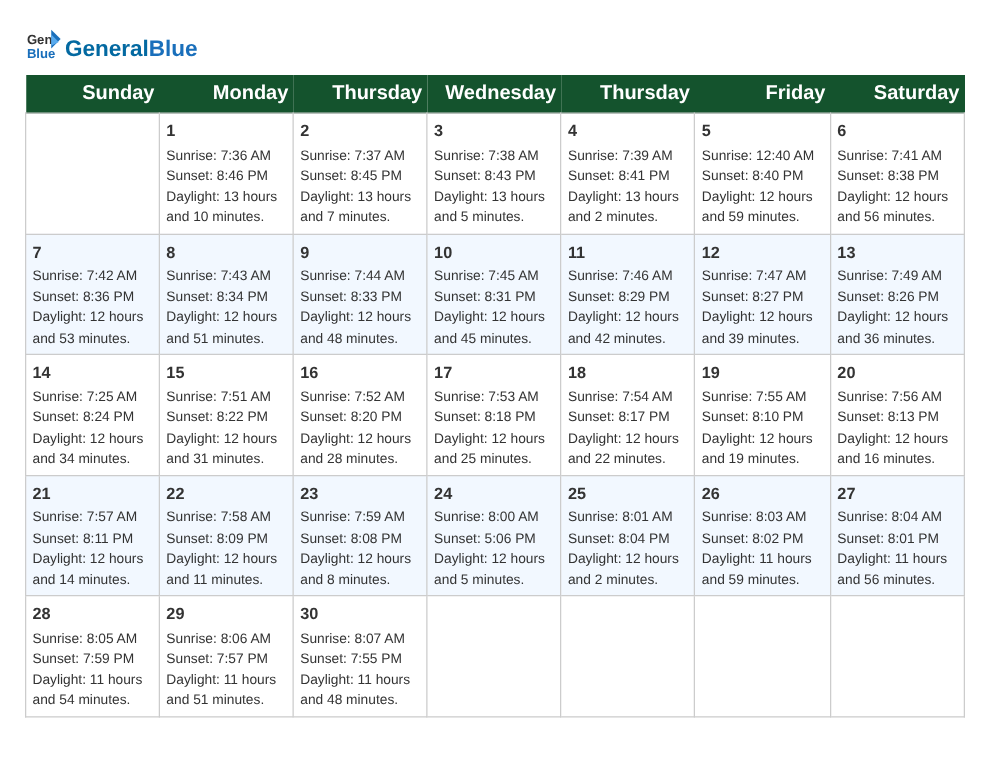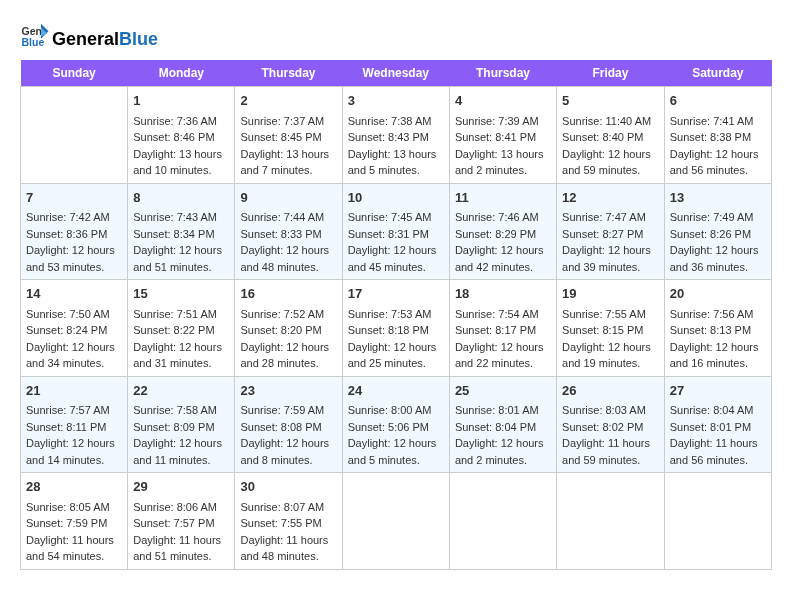--- a/index.html
+++ b/index.html
@@ -37,25 +37,25 @@
       font-size: 14px;
       font-weight: normal;
       color: #555;
     }
     table {
       width: 100%;
       border-collapse: collapse;
       font-size: 11px;
     }
     thead tr th {
-      background-color: #8b5cf6;
+      background-color: #14532d;
       color: #fff;
       padding: 6px 4px;
-      text-align: center;
-      font-size: 12px;
+      text-align: right;
+      font-size: 16px;
       font-weight: bold;
     }
     tbody tr td {
       border: 1px solid #ccc;
       padding: 4px 5px;
       vertical-align: top;
       height: 80px;
       color: #333;
       line-height: 1.5;
     }
@@ -80,21 +80,21 @@
 
 <div class="header-area">
   <div class="logo">
     <svg class="logo-icon" viewBox="0 0 40 40" xmlns="http://www.w3.org/2000/svg">
       <text x="2" y="20" font-size="14" font-weight="bold" fill="#333">Gen</text>
       <text x="2" y="35" font-size="14" font-weight="bold" fill="#1a6fbb">Blue</text>
       <polygon points="28,5 38,15 28,25" fill="#1a6fbb"></polygon>
       <polygon points="28,10 36,18 28,22" fill="#5aabee"></polygon>
     </svg>
     <div>
-      <span style="font-size:18px;font-weight:bold;color:#000000;">General</span><span style="font-size:18px;font-weight:bold;color:#1a6fbb;">Blue</span>
+      <span style="font-size:18px;font-weight:bold;color:#0369a1;">General</span><span style="font-size:18px;font-weight:bold;color:#1a6fbb;">Blue</span>
     </div>
   </div>
 </div>
 
 <table>
   <thead>
     <tr>
 
     <th>Sunday</th>
         <th>Monday</th>
@@ -131,21 +131,21 @@
         </td>
         <td>
           <span class="day-num">4</span>
           <div>Sunrise: 7:39 AM</div>
           <div>Sunset: 8:41 PM</div>
           <div>Daylight: 13 hours</div>
           <div>and 2 minutes.</div>
         </td>
         <td>
           <span class="day-num">5</span>
-          <div>Sunrise: 11:40 AM</div>
+          <div>Sunrise: 12:40 AM</div>
           <div>Sunset: 8:40 PM</div>
           <div>Daylight: 12 hours</div>
           <div>and 59 minutes.</div>
         </td>
         <td>
           <span class="day-num">6</span>
           <div>Sunrise: 7:41 AM</div>
           <div>Sunset: 8:38 PM</div>
           <div>Daylight: 12 hours</div>
           <div>and 56 minutes.</div>
@@ -198,21 +198,21 @@
           <span class="day-num">13</span>
           <div>Sunrise: 7:49 AM</div>
           <div>Sunset: 8:26 PM</div>
           <div>Daylight: 12 hours</div>
           <div>and 36 minutes.</div>
         </td>
       </tr>
       <tr>
         <td>
           <span class="day-num">14</span>
-          <div>Sunrise: 7:50 AM</div>
+          <div>Sunrise: 7:25 AM</div>
           <div>Sunset: 8:24 PM</div>
           <div>Daylight: 12 hours</div>
           <div>and 34 minutes.</div>
         </td>
         <td>
           <span class="day-num">15</span>
           <div>Sunrise: 7:51 AM</div>
           <div>Sunset: 8:22 PM</div>
           <div>Daylight: 12 hours</div>
           <div>and 31 minutes.</div>
@@ -234,21 +234,21 @@
         <td>
           <span class="day-num">18</span>
           <div>Sunrise: 7:54 AM</div>
           <div>Sunset: 8:17 PM</div>
           <div>Daylight: 12 hours</div>
           <div>and 22 minutes.</div>
         </td>
         <td>
           <span class="day-num">19</span>
           <div>Sunrise: 7:55 AM</div>
-          <div>Sunset: 8:15 PM</div>
+          <div>Sunset: 8:10 PM</div>
           <div>Daylight: 12 hours</div>
           <div>and 19 minutes.</div>
         </td>
         <td>
           <span class="day-num">20</span>
           <div>Sunrise: 7:56 AM</div>
           <div>Sunset: 8:13 PM</div>
           <div>Daylight: 12 hours</div>
           <div>and 16 minutes.</div>
         </td>

